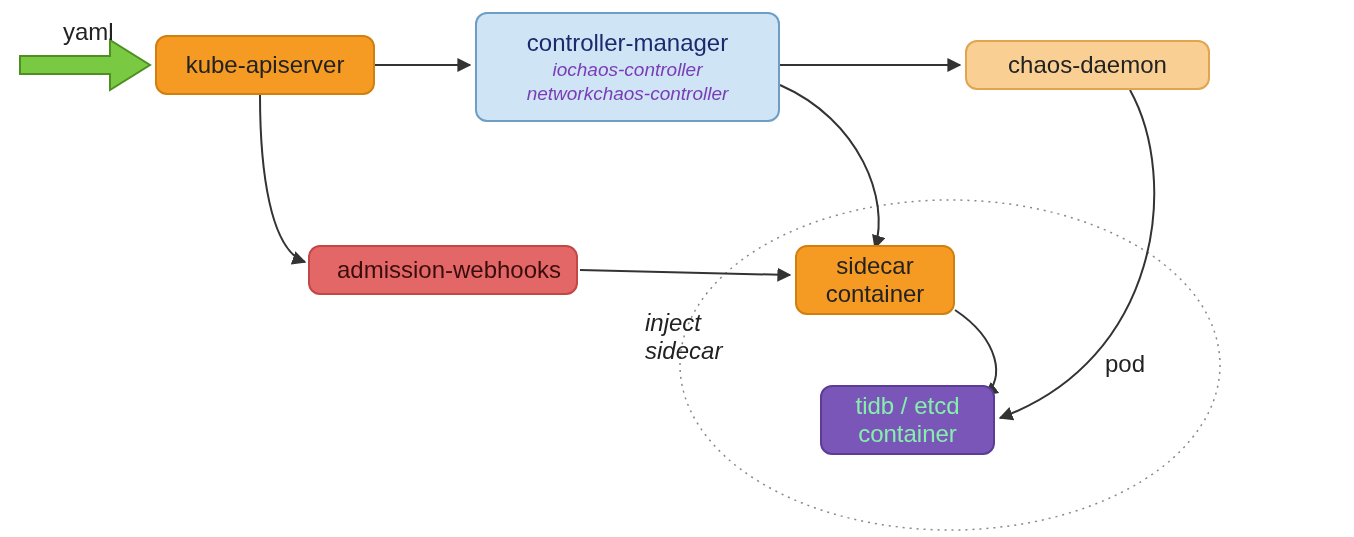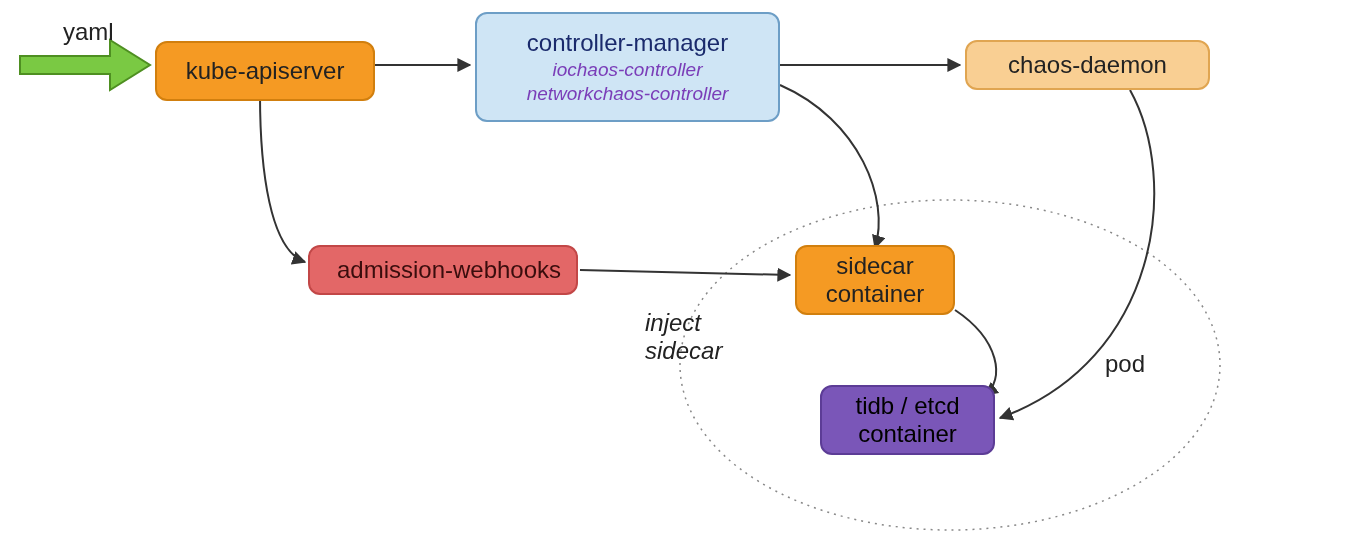--- a/index.html
+++ b/index.html
@@ -71,21 +71,21 @@
 
     <line x1="580" y1="270" x2="790" y2="275" stroke="#333" stroke-width="2" marker-end="url(#arrow)"></line>
 
     <path d="M 1130 90 C 1180 180, 1160 360, 1000 418" fill="none" stroke="#333" stroke-width="2" marker-end="url(#arrow)"></path>
 
     <path d="M 955 310 C 1000 340, 1005 380, 985 395" fill="none" stroke="#333" stroke-width="2" marker-end="url(#arrow)"></path>
   </svg>
 
   <div class="label" style="left:43px; top:18px;margin-left:20px;">yaml</div>
 
-  <div class="node" style="left:155px; top:35px; width:220px; height:60px; background:#f59a23; border:2px solid #d17f0e;margin-top:6px;">
+  <div class="node" style="left:155px; top:35px; width:220px; height:60px; background:#f59a23; border:2px solid #d17f0e;">
     <span class="title">kube-apiserver</span>
   </div>
 
   <div class="node" style="left:475px; top:12px; width:305px; height:110px; background:#cfe5f5; border:2px solid #6d9ec6;">
     <span class="title" style="color:#1a2a6c; font-size:24px;">controller-manager</span>
     <span class="sub">iochaos-controller</span>
     <span class="sub">networkchaos-controller</span>
   </div>
 
   <div class="node" style="left:965px; top:40px; width:245px; height:50px; background:#f9cf93; border:2px solid #e0a551;">
@@ -94,21 +94,21 @@
 
   <div class="node" style="left:308px; top:245px; width:270px; height:50px; background:#e36767; border:2px solid #c24747; color:#3a0d0d;padding-left:12px;">
     <span class="title">admission-webhooks</span>
   </div>
 
   <div class="node" style="left:795px; top:245px; width:160px; height:70px; background:#f59a23; border:2px solid #d17f0e;">
     <span class="title">sidecar</span>
     <span class="title">container</span>
   </div>
 
-  <div class="node" style="left:820px; top:385px; width:175px; height:70px; background:#7a56b8; border:2px solid #5c3c96; color:#000000;">
+  <div class="node" style="left:820px; top:385px; width:175px; height:70px; background:#7a56b8; border:2px solid #5c3c96; color:#86efac;">
     <span class="title">tidb / etcd</span>
     <span class="title">container</span>
   </div>
 
   <div class="label" style="left:645px; top:309px; text-align:left;font-style:italic;">
     <div>inject</div>
     <div>sidecar</div>
   </div>
 
   <div class="label" style="left:1105px; top:350px;">pod</div>

